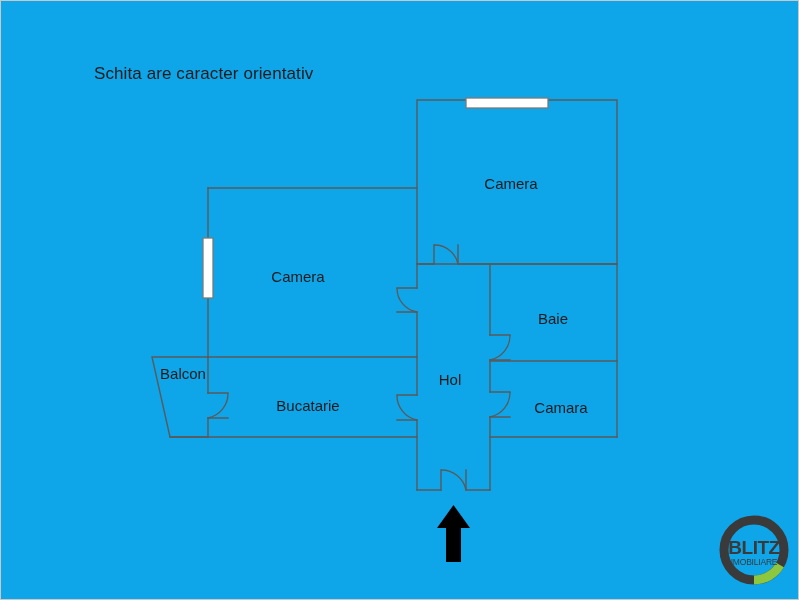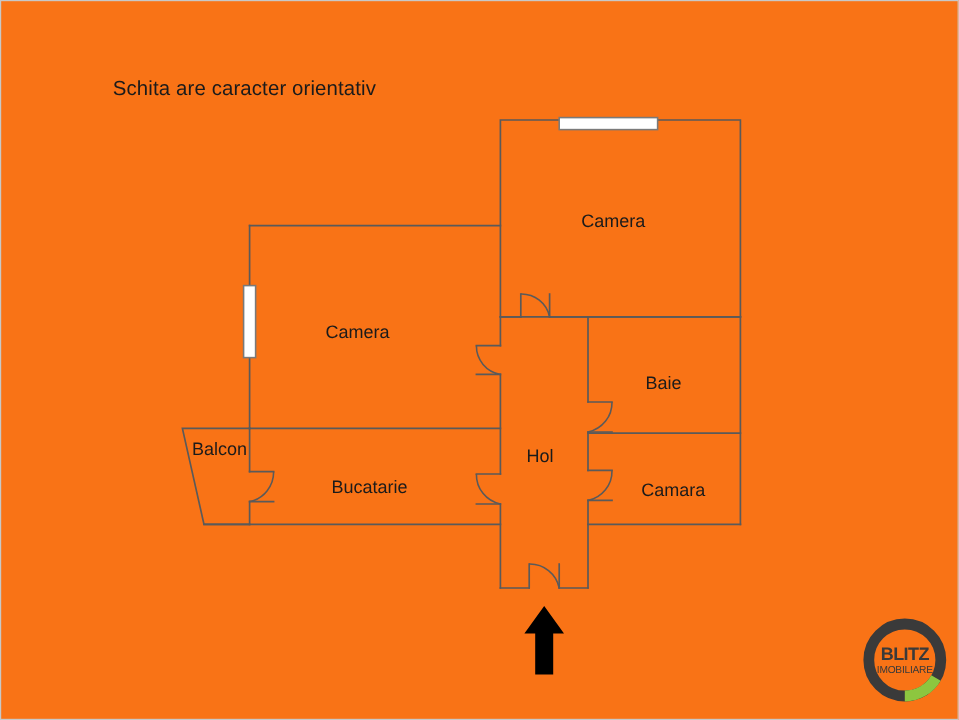--- a/index.html
+++ b/index.html
@@ -6,21 +6,21 @@
   html, body {
     margin: 0;
     padding: 0;
     background: #ffffff;
     font-family: "Liberation Sans", sans-serif;
   }
   #app {
     position: relative;
     width: 799px;
     height: 600px;
-    background: #f97316;
+    background: #0ea5e9;
     overflow: hidden;
   }
   #frame-border {
     position: absolute;
     left: 0;
     top: 0;
     width: 799px;
     height: 600px;
     border: 1px solid #c8c8c8;
     box-sizing: border-box;
@@ -88,21 +88,21 @@
     top: 26px;
     width: 76px;
     text-align: center;
     line-height: 1;
     pointer-events: none;
   }
   #logo-text-main {
     display: block;
     font-family: "Liberation Sans", sans-serif;
     font-weight: bold;
-    font-size: 15px;
+    font-size: 19px;
     letter-spacing: -0.5px;
     color: #3a3a3a;
   }
   #logo-text-sub {
     display: block;
     font-family: "Liberation Sans", sans-serif;
     font-weight: normal;
     font-size: 8.5px;
     letter-spacing: -0.2px;
     color: #3a3a3a;

